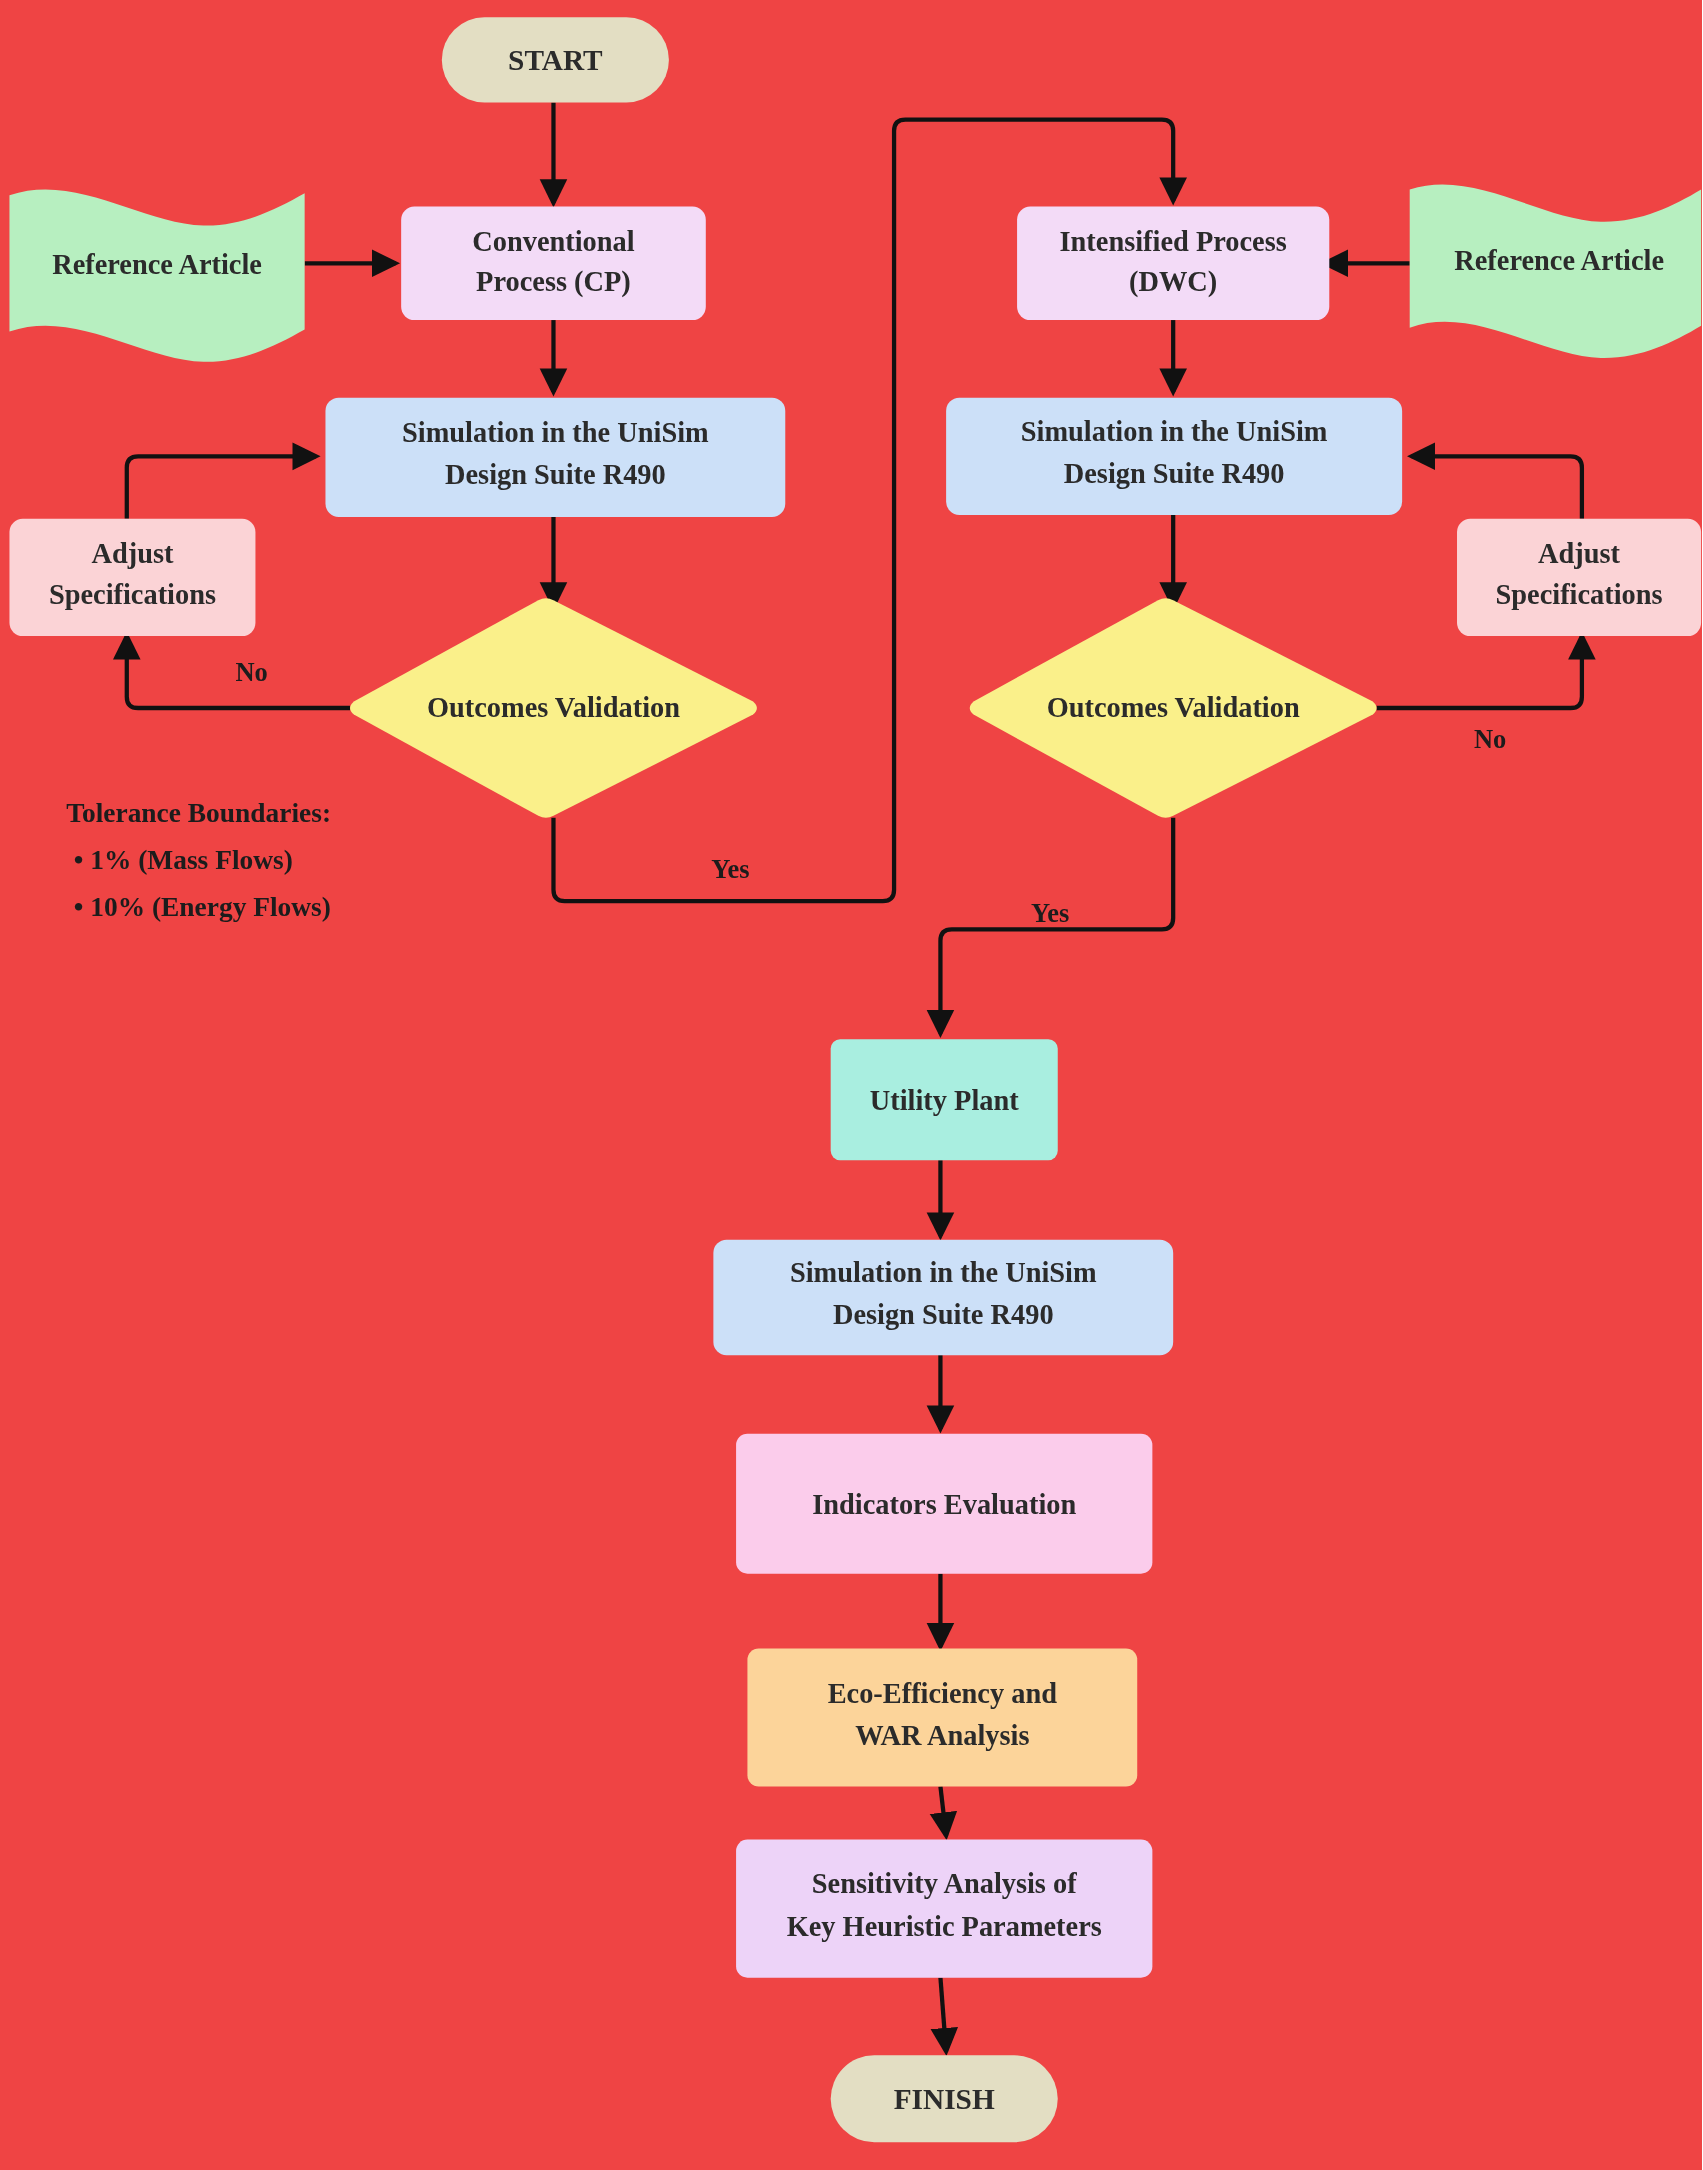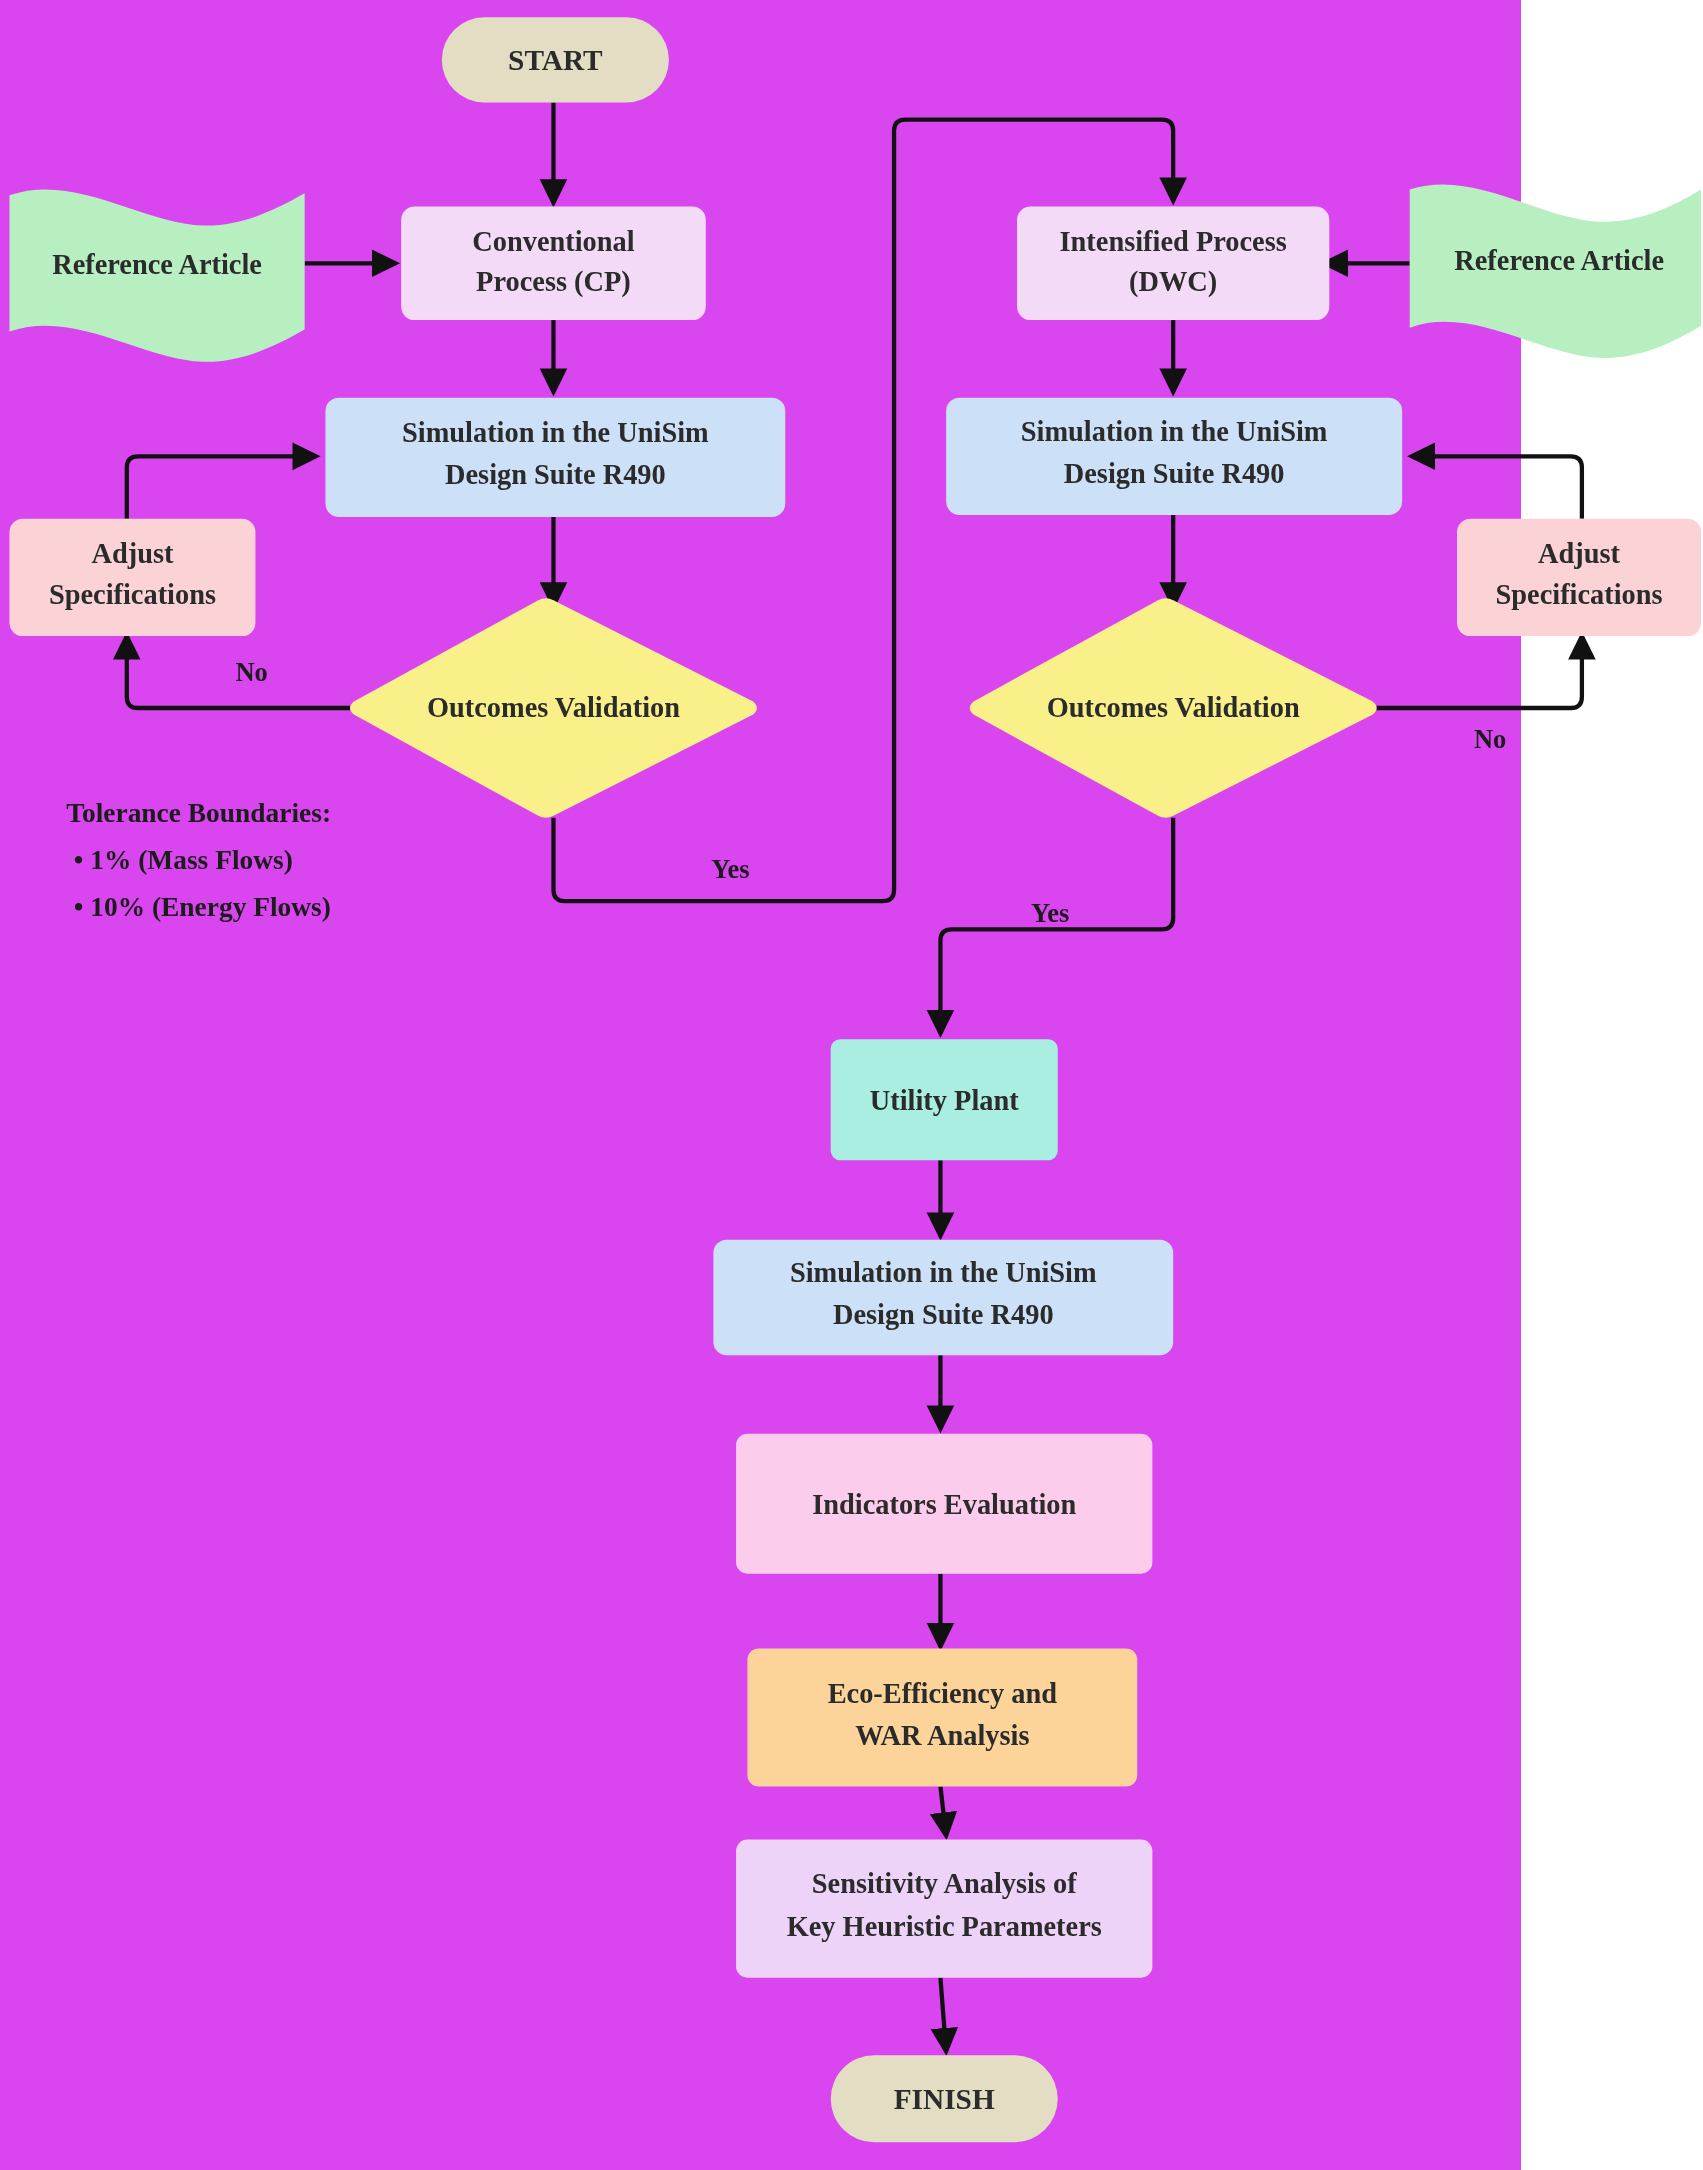--- a/index.html
+++ b/index.html
@@ -1,18 +1,18 @@
 <!DOCTYPE html>
 <html style="font-size:15px"><head>
 <meta charset="utf-8">
 <style>
   html,body{margin:0;padding:0;background:#ffffff;}
   body{width:1703px;height:2171px;overflow:hidden;
        font-family:"Liberation Serif","DejaVu Serif",serif;}
-  #stage{position:relative;width:1521px;height:2171px;background:#d946ef;}
+  #stage{position:relative;width:1702px;height:2171px;background:#ef4444;}
   svg.layer{position:absolute;left:0;top:0;width:1703px;height:2171px;}
   .nodetext{font-family:"Liberation Serif","DejaVu Serif",serif;
             font-weight:bold;fill:#2b2b2b;text-anchor:middle;}
   .t30{font-size:30px;}
   .t31{font-size:31px;}
   .edgelbl{font-family:"Liberation Serif","DejaVu Serif",serif;
            font-weight:bold;font-size:28px;fill:#1c1c1c;text-anchor:middle;}
   .note{font-family:"Liberation Serif","DejaVu Serif",serif;
         font-weight:bold;font-size:29px;fill:#1c1c1c;text-anchor:start;}
   .edge{fill:none;stroke:#111111;stroke-width:4.5;stroke-linecap:butt;stroke-linejoin:round;}

